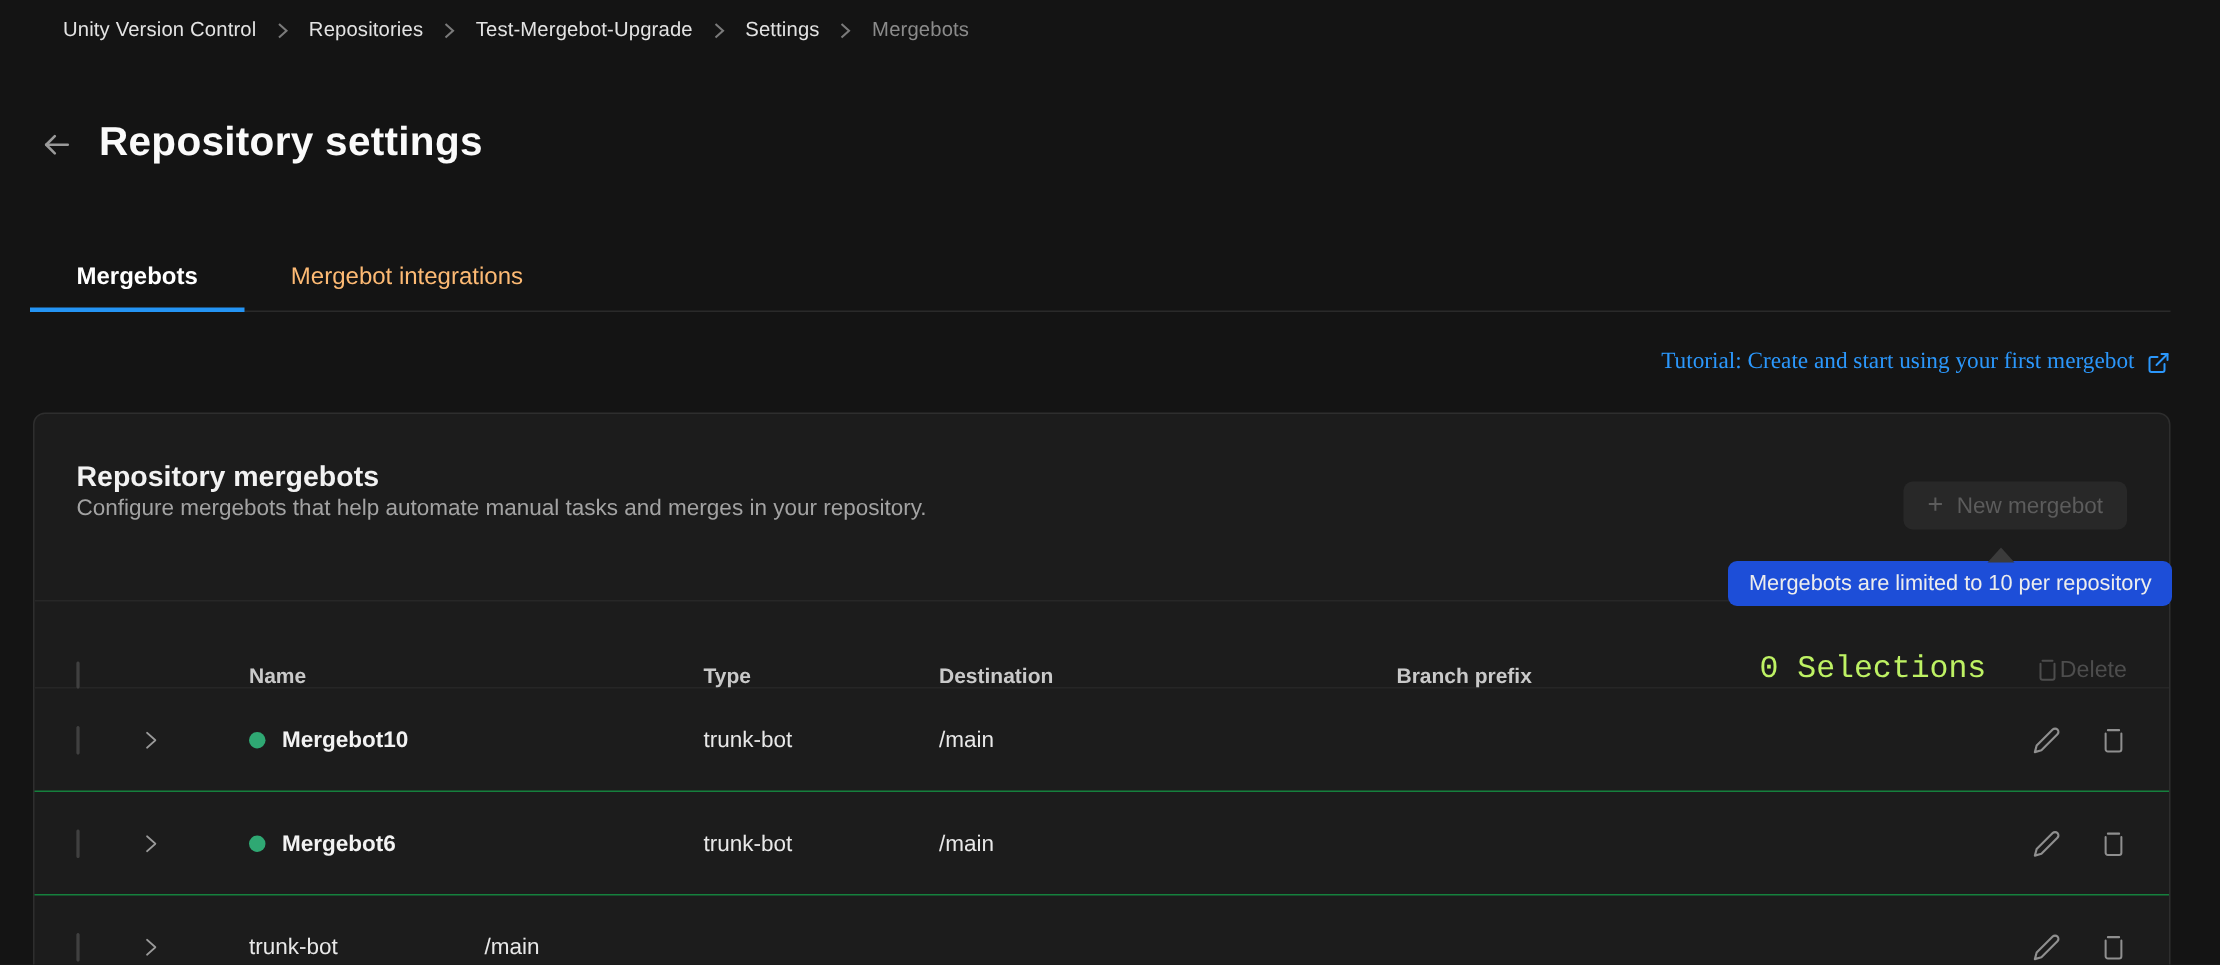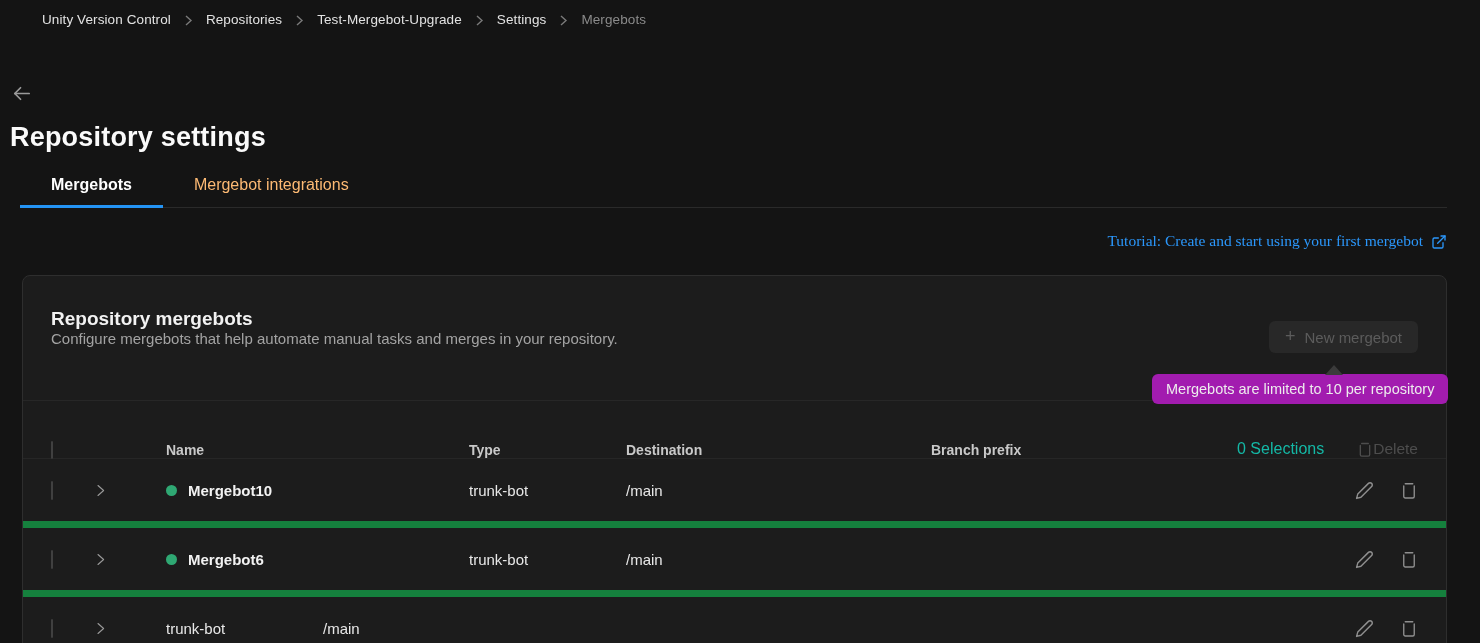--- a/index.html
+++ b/index.html
@@ -18,22 +18,22 @@
     position:absolute; top:12px; left:20px;
     display:flex; align-items:center; gap:13px;
     font-size:13.5px; letter-spacing:.1px;margin-left:22px;
   }
   .crumb { color:#e3e3e3; cursor:pointer; }
   .crumb.current { color:#8b8b8b; cursor:default; }
   .crumb-sep { color:#7a7a7a; margin-top:1px; }
 
   
   .page-header {
-    position:absolute; top:79px; left:10px;
-    display:flex; gap:17px;flex-direction:column;
+    position:absolute; top:79px; left:26px;
+    display:flex; align-items:center; gap:17px;
   }
   .back-btn { color:#9a9a9a; cursor:pointer; margin-top:3px; }
   .page-title { font-size:27px; font-weight:700; color:#fafafa; letter-spacing:.2px; }
 
   
   .tabs {
     position:absolute; top:164px; left:20px; width:1427px;
     display:flex;
     border-bottom:1px solid #2a2a2a;
   }
@@ -83,51 +83,51 @@
   }
   .c-check  { width:22px; margin-right:20px; }
   .c-chevron{ width:20px; margin-right:53px; display:flex; }
   .c-name   { width:303px; display:flex; align-items:center; }
   .c-type   { width:157px; }
   .c-dest   { width:305px; }
   .c-branch { flex:1; }
   .c-actions{ display:flex; align-items:center; margin-left:auto; }
 
   .head-actions { display:flex; align-items:center; gap:33px; font-weight:400; }
-  .selections-label { color:#14b8a6; font-size:16px; }
+  .selections-label { color:#bef264; font-size:21px;font-family:Liberation Mono, monospace; }
   .delete-btn {
     display:flex; align-items:center; gap:0;
     color:#4d4d4d; font-size:15.5px; cursor:default;
   }
 
   .checkbox {
     width:20px; height:20px; border-radius:5px;
     background:#2c2c2c; border:1.5px solid #404040; cursor:pointer;
   }
 
   .tbl-row {
     display:flex; align-items:center;
     height:69px; padding:0 28px;
-    border-bottom:7px solid #15803d;
+    border-bottom:1px solid #15803d;
     font-size:15px; color:#e8e8e8;
   }
   .row-chevron { color:#9a9a9a; cursor:pointer; }
   .status-dot {
     width:11px; height:11px; border-radius:50%;
     background:#2fa873; margin-right:11px; flex:none;
   }
   .row-name { font-weight:700; color:#f2f2f2; }
   .row-actions { display:flex; align-items:center; gap:26px; margin-left:auto; }
   .icon-btn { color:#8f8f8f; cursor:pointer; background:none; border:none; padding:0; }
 
   
   .tooltip {
     position:absolute; left:1152px; top:374px; z-index:20;
     height:30px; line-height:30px; padding:0 14px;
-    background:#a21caf; border-radius:6px;
+    background:#1d4ed8; border-radius:6px;
     color:#ededed; font-size:14.5px; white-space:nowrap;
   }
   .tooltip-caret {
     position:absolute; left:1325px; top:365px; z-index:21;
     width:0; height:0;
     border-left:9px solid transparent;
     border-right:9px solid transparent;
     border-bottom:10px solid #3b3b3b;
   }
 </style>

